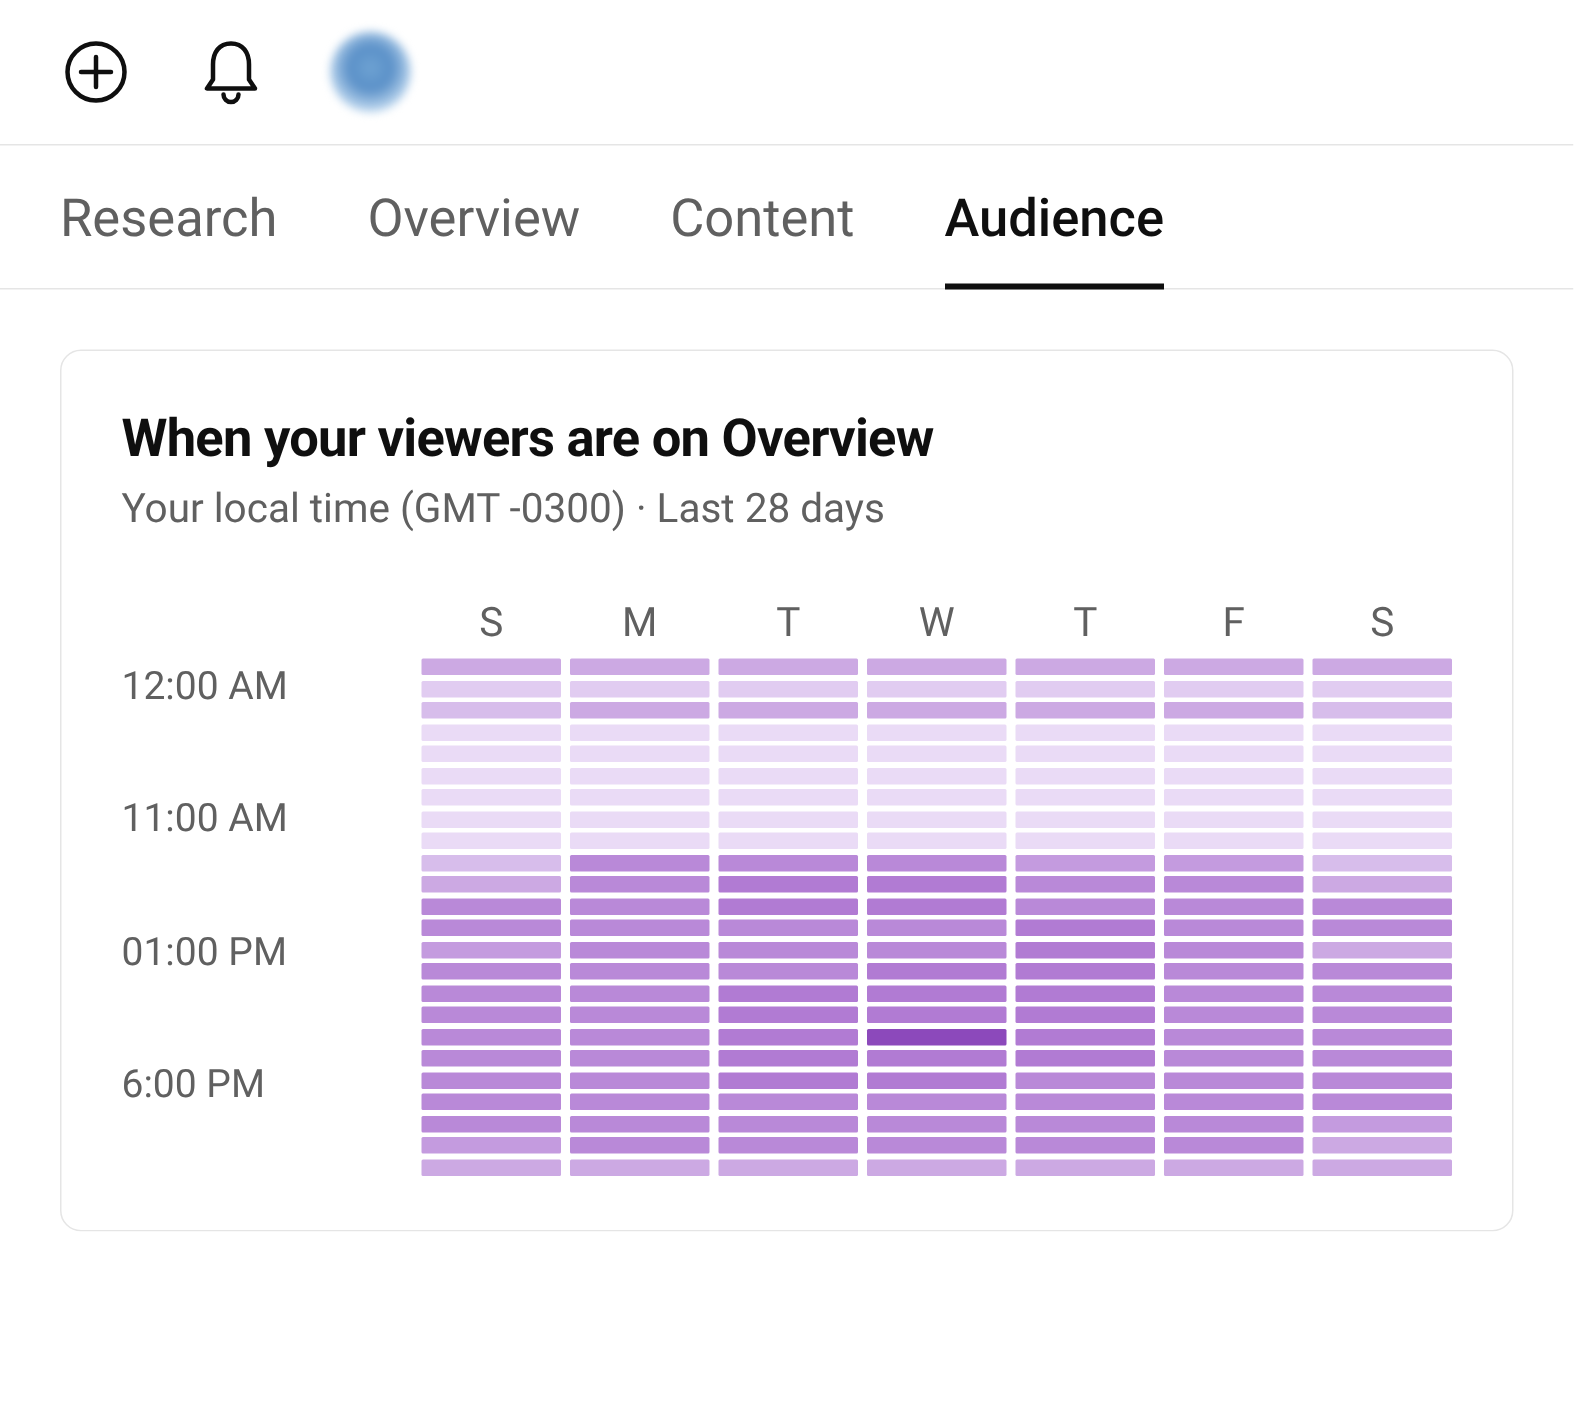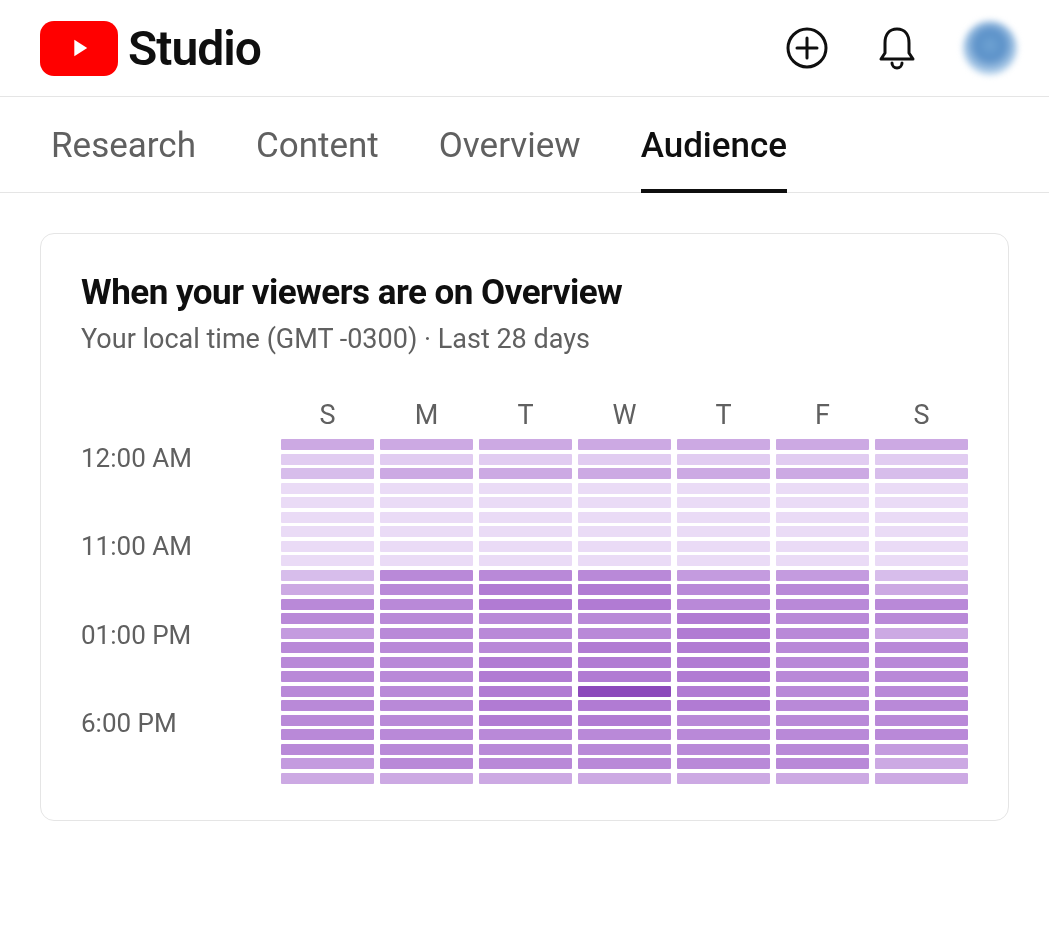--- a/index.html
+++ b/index.html
@@ -27,21 +27,21 @@
     width: 54px; height: 54px; border-radius: 50%;
     background: radial-gradient(circle at 50% 45%, #6fa3d3 0%, #5a90c8 35%, #bcd6ee 70%, #ffffff 100%);
     filter: blur(3px);
   }
 
   
   .divider { height: 1px; background: #e5e5e5; }
   .tabs {
     display: flex;
     gap: 60px;
-    padding: 28px 40px 0 51px;
+    padding: 28px 40px 0 40px;
     border-bottom: 1px solid #e5e5e5;
   }
   .tab {
     font-size: 35px;
     font-weight: 400;
     color: #606060;
     padding-bottom: 26px;
     cursor: pointer;
     position: relative;
     border: none;
@@ -118,28 +118,20 @@
   }
   .cell {
     height: 11px;
     border-radius: 1px;
   }
 </style>
 </head>
 <body>
 
 <div class="header">
-  <div class="logo-group">
-    <div class="yt-mark">
-      <svg viewBox="0 0 24 24">
-          <path d="M8 5v14l11-7z" fill="#fff"></path>
-        </svg>
-    </div>
-    <span class="studio-word">Studio</span>
-  </div>
   <div class="header-actions">
     <button class="icon-btn">
       <svg width="44" height="44" viewBox="0 0 44 44">
         <circle cx="22" cy="22" r="19" fill="none" stroke="#0f0f0f" stroke-width="3"></circle>
         <line x1="22" y1="12" x2="22" y2="32" stroke="#0f0f0f" stroke-width="3" stroke-linecap="round"></line>
         <line x1="12" y1="22" x2="32" y2="22" stroke="#0f0f0f" stroke-width="3" stroke-linecap="round"></line>
       </svg>
     </button>
     <button class="icon-btn">
       <svg width="40" height="46" viewBox="0 0 40 46">
@@ -148,22 +140,22 @@
       </svg>
     </button>
     <div class="avatar"></div>
   </div>
 </div>
 
 <div class="divider"></div>
 
 <div class="tabs" id="tab-bar">
     <button class="tab">Research</button>
+    <button class="tab">Overview</button>
     <button class="tab">Content</button>
-    <button class="tab">Overview</button>
     <button class="tab active">Audience</button>
   </div>
 
 <div class="card">
   <h2 class="card-title">When your viewers are on Overview</h2>
   <div class="card-subtitle">Your local time (GMT -0300) · Last 28 days</div>
 
   <div class="heatmap">
     <div class="y-axis" id="y-axis">
         <div class="y-label">12:00 AM</div>

